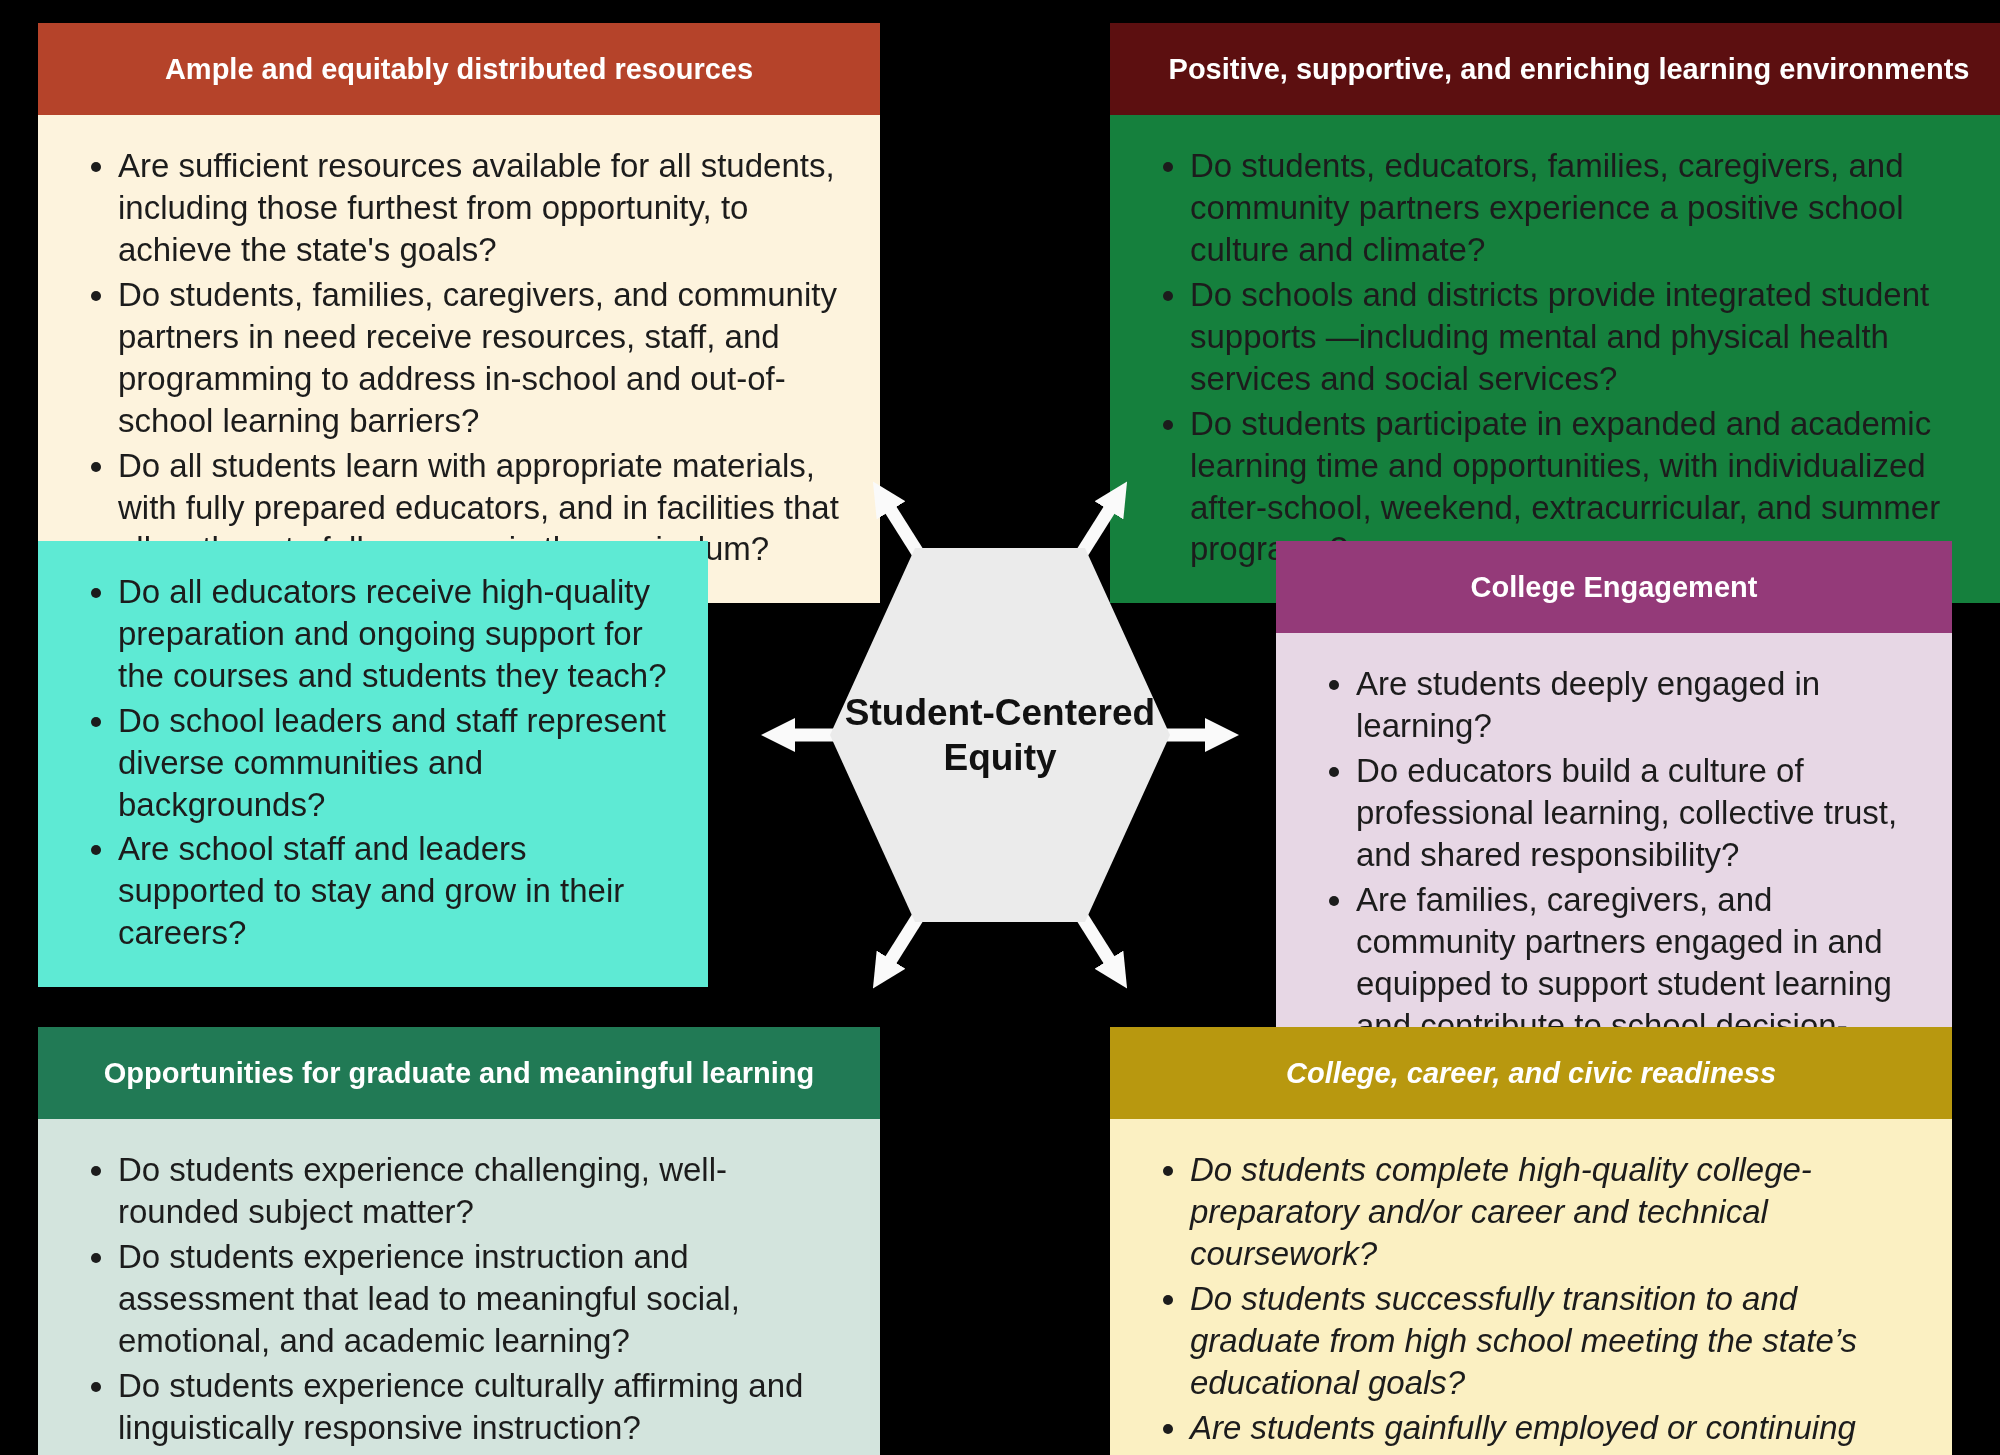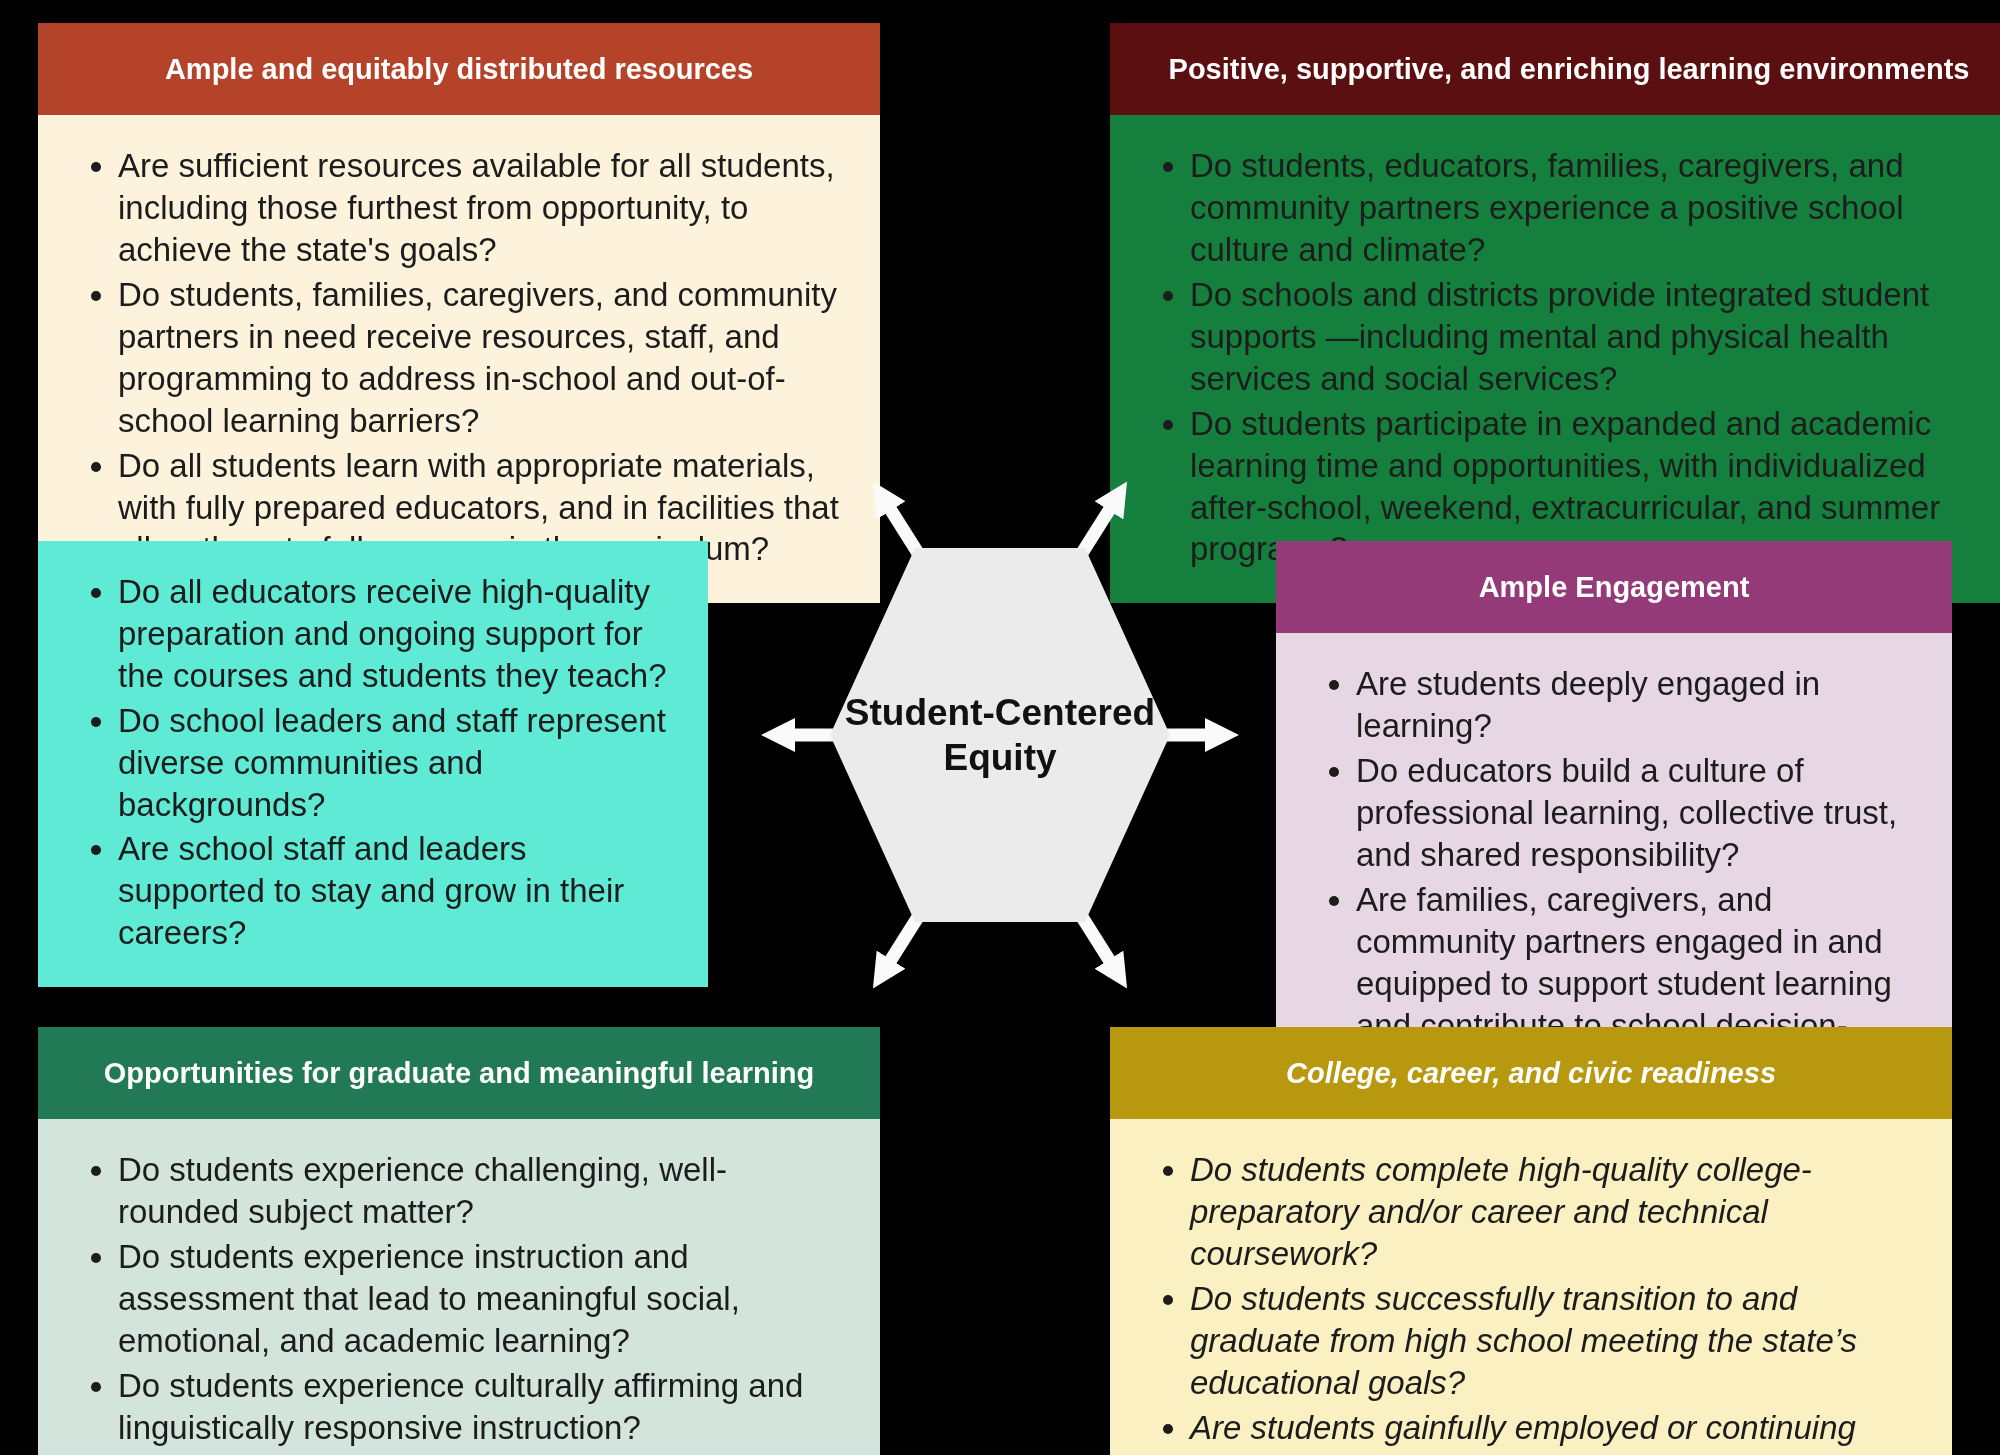--- a/index.html
+++ b/index.html
@@ -110,21 +110,21 @@
     <ul>
       <li>Do all educators receive high-quality preparation and ongoing support for the courses and students they teach?</li>
       <li>Do school leaders and staff represent diverse communities and backgrounds?</li>
       <li>Are school staff and leaders supported to stay and grow in their careers?</li>
     </ul>
   </div>
 </section>
 
 <section class="box box-4">
   <header class="box-header" style="background-color: rgb(148, 58, 121);">
-    <h2>Ample Engagement</h2>
+    <h2>College Engagement</h2>
   </header>
   <div class="box-body" style="background-color: rgb(231, 215, 229);">
     <ul>
       <li>Are students deeply engaged in learning?</li>
       <li>Do educators build a culture of professional learning, collective trust, and shared responsibility?</li>
       <li>Are families, caregivers, and community partners engaged in and equipped to support student learning and contribute to school decision-making?</li>
     </ul>
   </div>
 </section>
 

